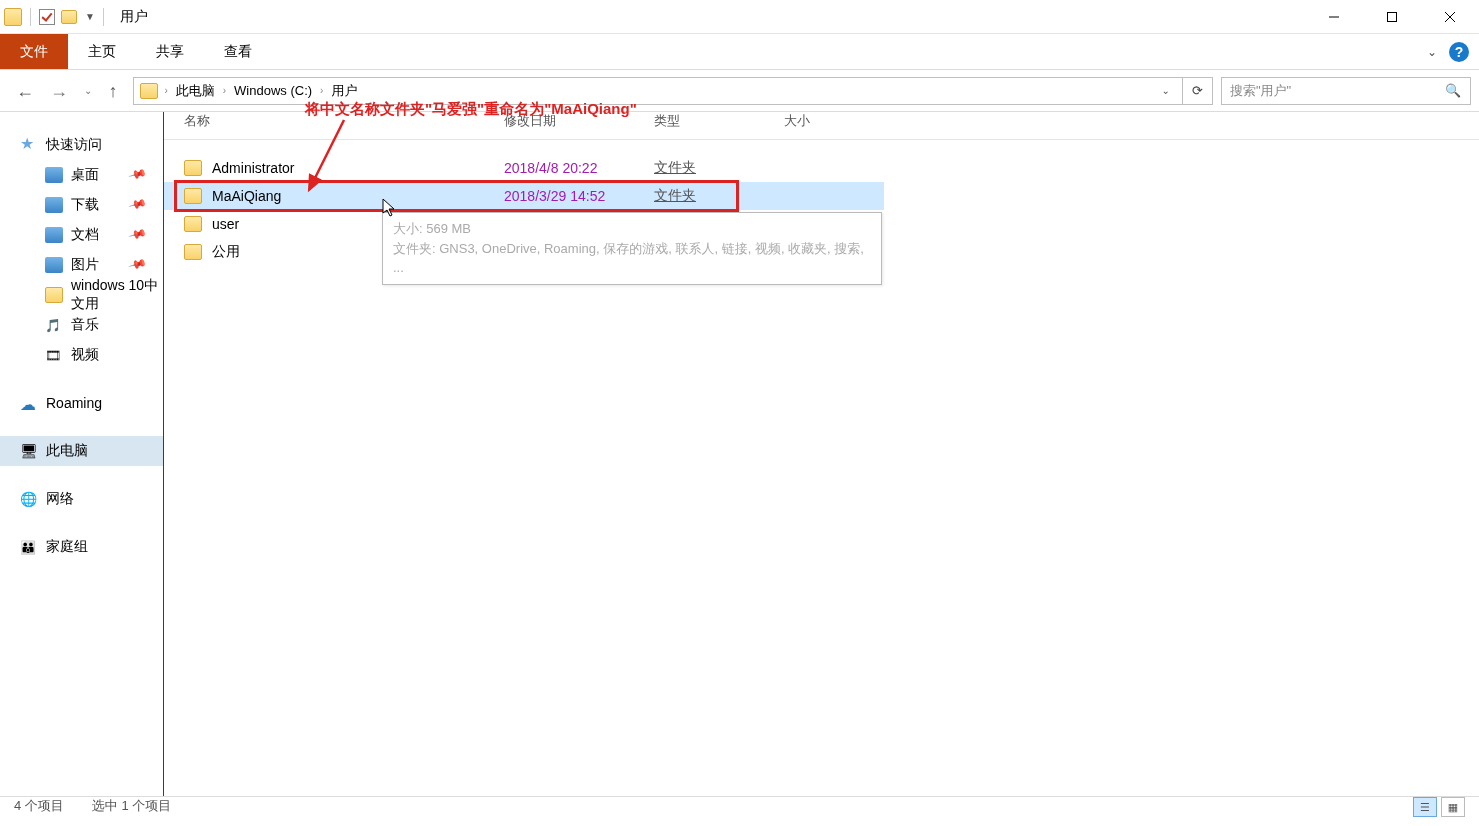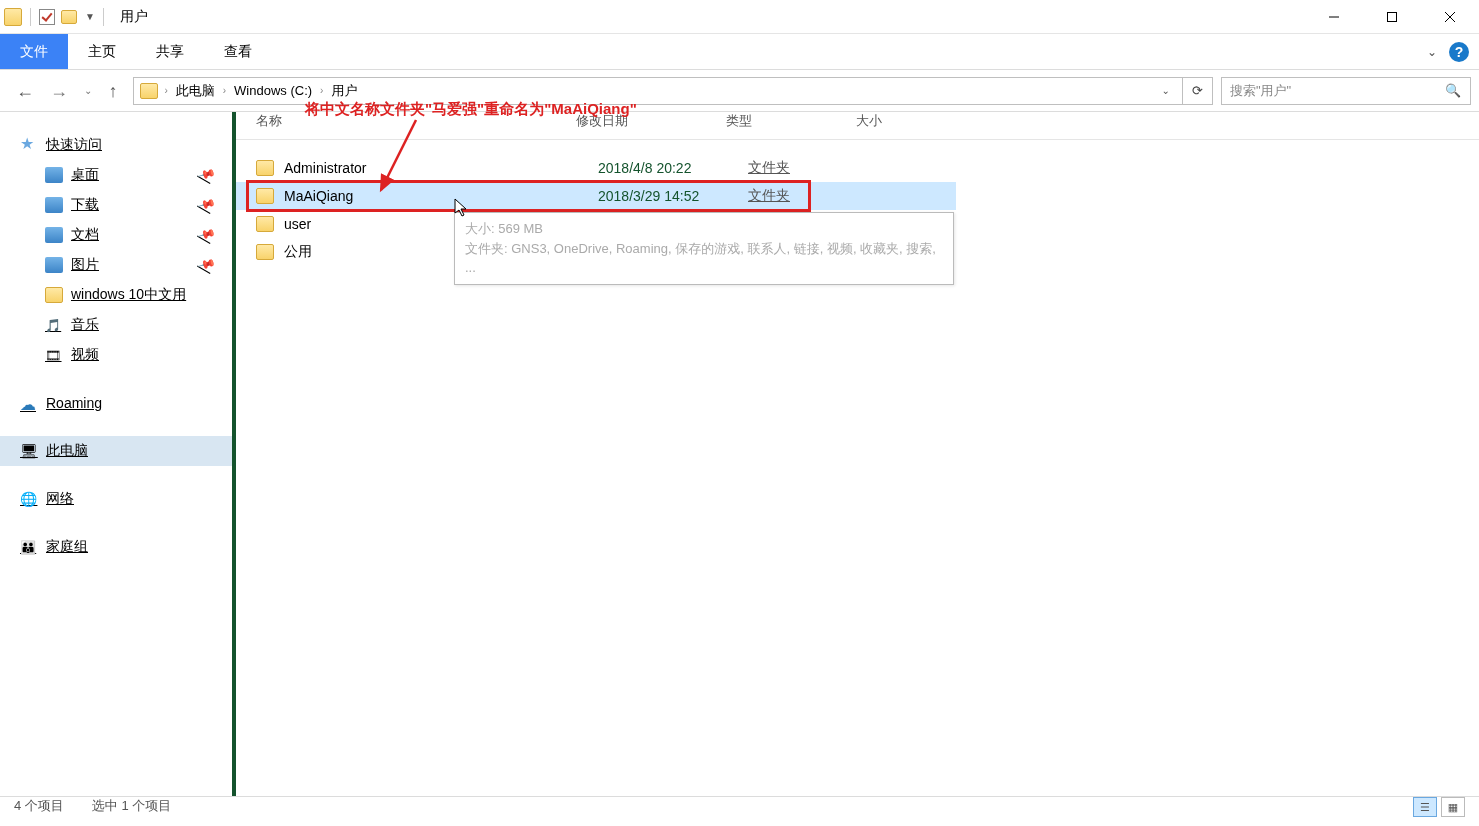--- a/index.html
+++ b/index.html
@@ -16,42 +16,42 @@
 .qa-down { font-size: 10px; color: #555; margin-left: 2px;}
 .titlebar .title { margin-left: 10px; font-size: 14px; }
 .titlebar .spacer { flex: 1; }
 .win-controls { display: flex; height: 100%; }
 .win-btn { width: 58px; display: flex; align-items: center; justify-content: center; font-size: 14px; color: #000;}
 .win-btn svg { width: 12px; height: 12px; }
 
 
 .ribbon { height: 36px; display: flex; align-items: stretch; border-bottom: 1px solid #dcdcdc; background: #fff; }
 .ribbon .tab { padding: 0 20px; display: flex; align-items: center; font-size: 14px; }
-.ribbon .tab.file { background: #3b82f6; color: #fff; }
+.ribbon .tab.file { background: #c2410c; color: #fff; }
 .ribbon .right { margin-left: auto; display: flex; align-items: center; padding-right: 10px; gap: 12px; }
 .chev { font-size: 12px; color: #555; }
 .help-icon { width: 20px; height: 20px; border-radius: 50%; background: #1979ca; color: #fff; display: flex; align-items: center; justify-content: center; font-size: 14px; font-weight: bold;}
 
 
 .navbar { height: 42px; display: flex; align-items: center; padding: 0 8px; gap: 8px; border-bottom: 1px solid #dcdcdc; }
 .nav-arrows { display: flex; align-items: center; gap: 16px; padding: 0 8px; color: #777; font-size: 18px; }
 .nav-arrows .enabled { color: #555; }
 .nav-arrows span { line-height: 1; }
 .breadcrumb-wrap { flex: 1; height: 28px; border: 1px solid #bfbfbf; display: flex; align-items: center; padding: 0 6px; gap: 2px; }
 .bc-folder { width: 18px; height: 16px; background: linear-gradient(#ffe9a6,#f8d36b); border: 1px solid #d6a93a; border-radius: 2px; margin-right: 4px; }
 .bc-seg { padding: 0 6px; }
 .bc-sep { color: #888; font-size: 10px; }
 .bc-drop { margin-left: auto; color: #555; font-size: 10px; padding: 0 6px;}
 .refresh { width: 30px; height: 28px; border: 1px solid #bfbfbf; border-left: none; display: flex; align-items: center; justify-content: center; color: #444;}
 .searchbox { width: 250px; height: 28px; border: 1px solid #bfbfbf; display: flex; align-items: center; padding: 0 8px; color: #888; justify-content: space-between; }
 .searchbox .search-icon { color: #666; }
 
 
 .main { display: flex; height: calc(826px - 34px - 36px - 42px - 30px); }
-.sidebar { width: 236px; border-right: 4px solid #14532d; padding-top: 18px; overflow: hidden; text-decoration: underline; }
+.sidebar { width: 164px; border-right: 1px solid #14532d; padding-top: 18px; overflow: hidden; }
 .tree-item { display: flex; align-items: center; height: 30px; padding-left: 20px; gap: 8px; font-size: 14px; }
 .tree-item.sub { padding-left: 45px; }
 .tree-item .pin { margin-left: auto; margin-right: 18px; color: #888; font-size: 12px; transform: rotate(30deg);}
 .tree-item.selected { background: #d8e6f2; }
 .ico { width: 18px; height: 16px; flex-shrink: 0; }
 .ico.folder-y { background: linear-gradient(#ffe9a6,#f8d36b); border: 1px solid #d6a93a; border-radius: 2px; }
 .ico.folder-b { background: linear-gradient(#74b3e7,#3c84c7); border-radius: 2px; }
 .ico.star { position: relative; }
 .ico.star::before { content: "★"; color: #6aa8e0; position: absolute; font-size: 16px; top: -3px; }
 .ico.onedrive::before { content: "☁"; color: #2a7ab9; font-size: 16px; }
@@ -66,21 +66,21 @@
 .filearea { flex: 1; position: relative; }
 .colheaders { display: flex; height: 28px; align-items: flex-start; border-bottom: 1px solid #e5e5e5; padding-left: 20px; font-size: 13px; color: #555;}
 .col-name { width: 320px; }
 .col-date { width: 150px; }
 .col-type { width: 130px; }
 .col-size { width: 100px; }
 .rows { }
 .row { display: flex; align-items: center; height: 28px; padding-left: 20px; font-size: 14px; position: relative;}
 .row .ricon { width: 18px; height: 16px; background: linear-gradient(#ffe9a6,#f8d36b); border: 1px solid #d6a93a; border-radius: 2px; margin-right: 10px;}
 .row .rname { width: 292px; }
-.row .rdate { width: 150px; color: #14532d; margin-left: 22px;}
+.row .rdate { width: 150px; color: #a21caf;}
 .row .rtype { width: 130px; color: #555; text-decoration: underline;}
 .row.selected { background: #cde8ff; }
 .highlight-box { position: absolute; border: 3px solid #d22; pointer-events: none; }
 
 
 .annotation { position: absolute; color: #d22; font-weight: bold; font-size: 15px; font-family: "SimSun", serif; }
 .annot-black { color: #d22; font-weight: bold;}
 .arrow-svg { position: absolute; pointer-events: none; }
 
 

